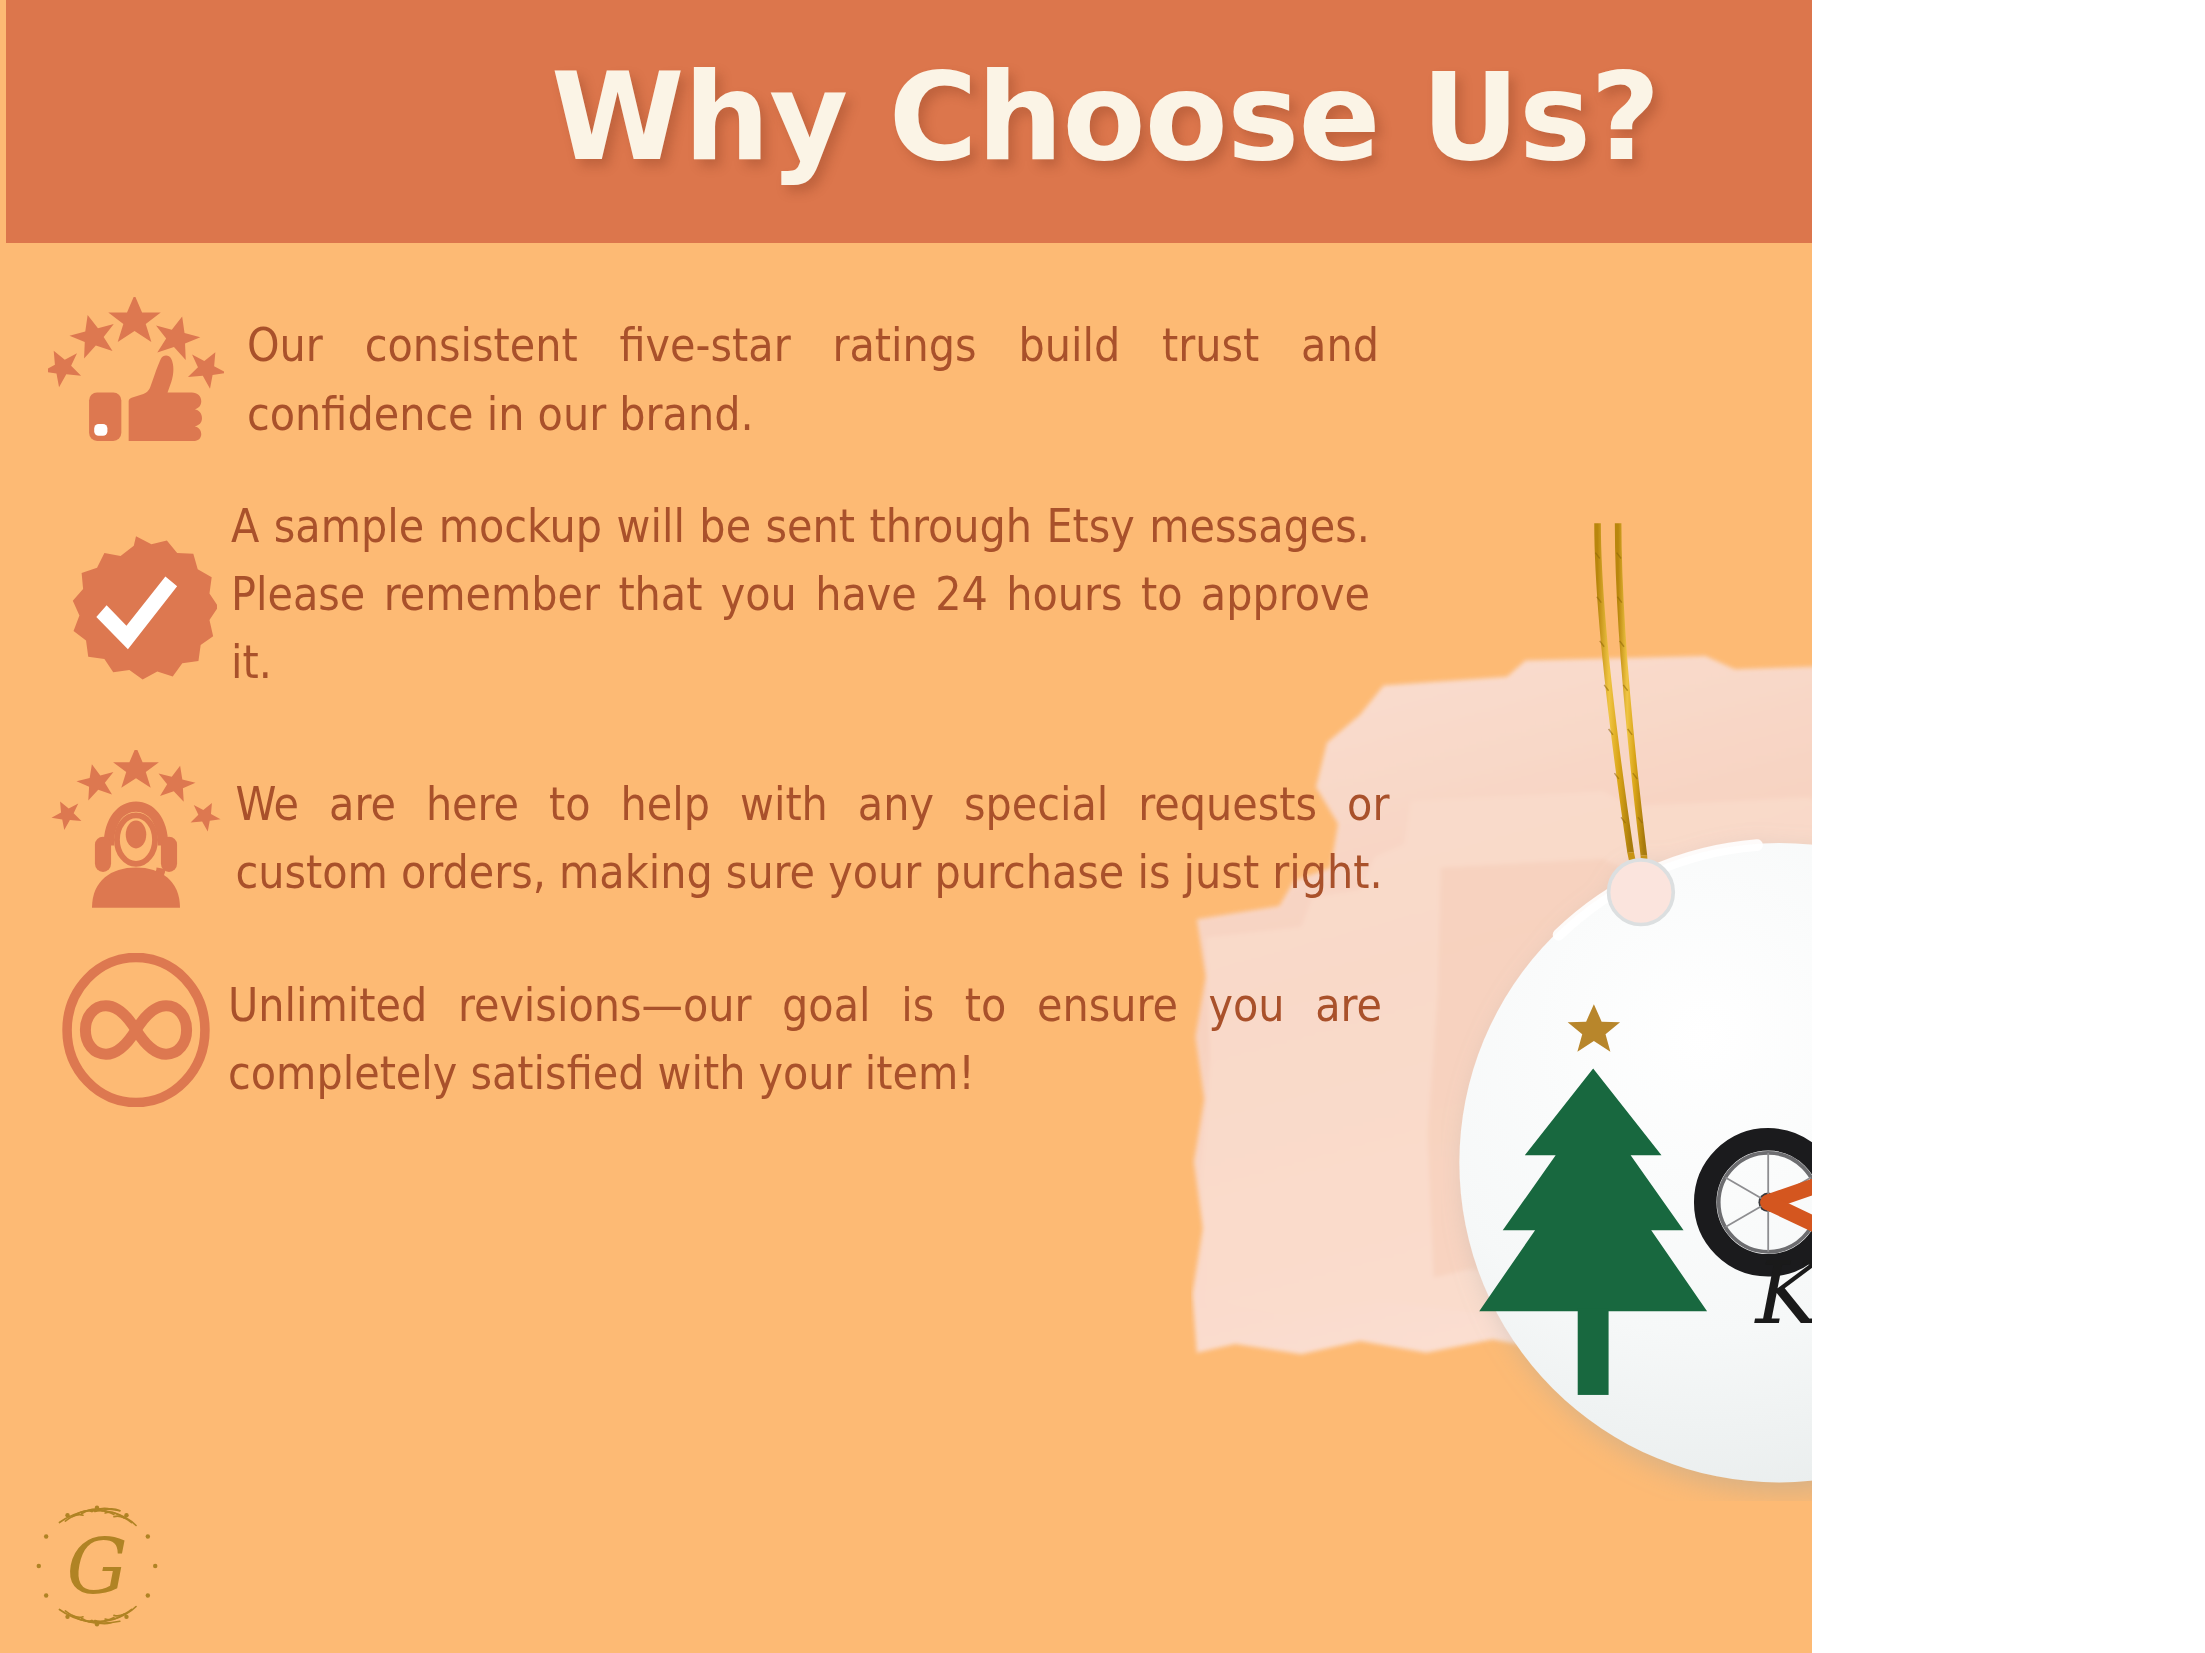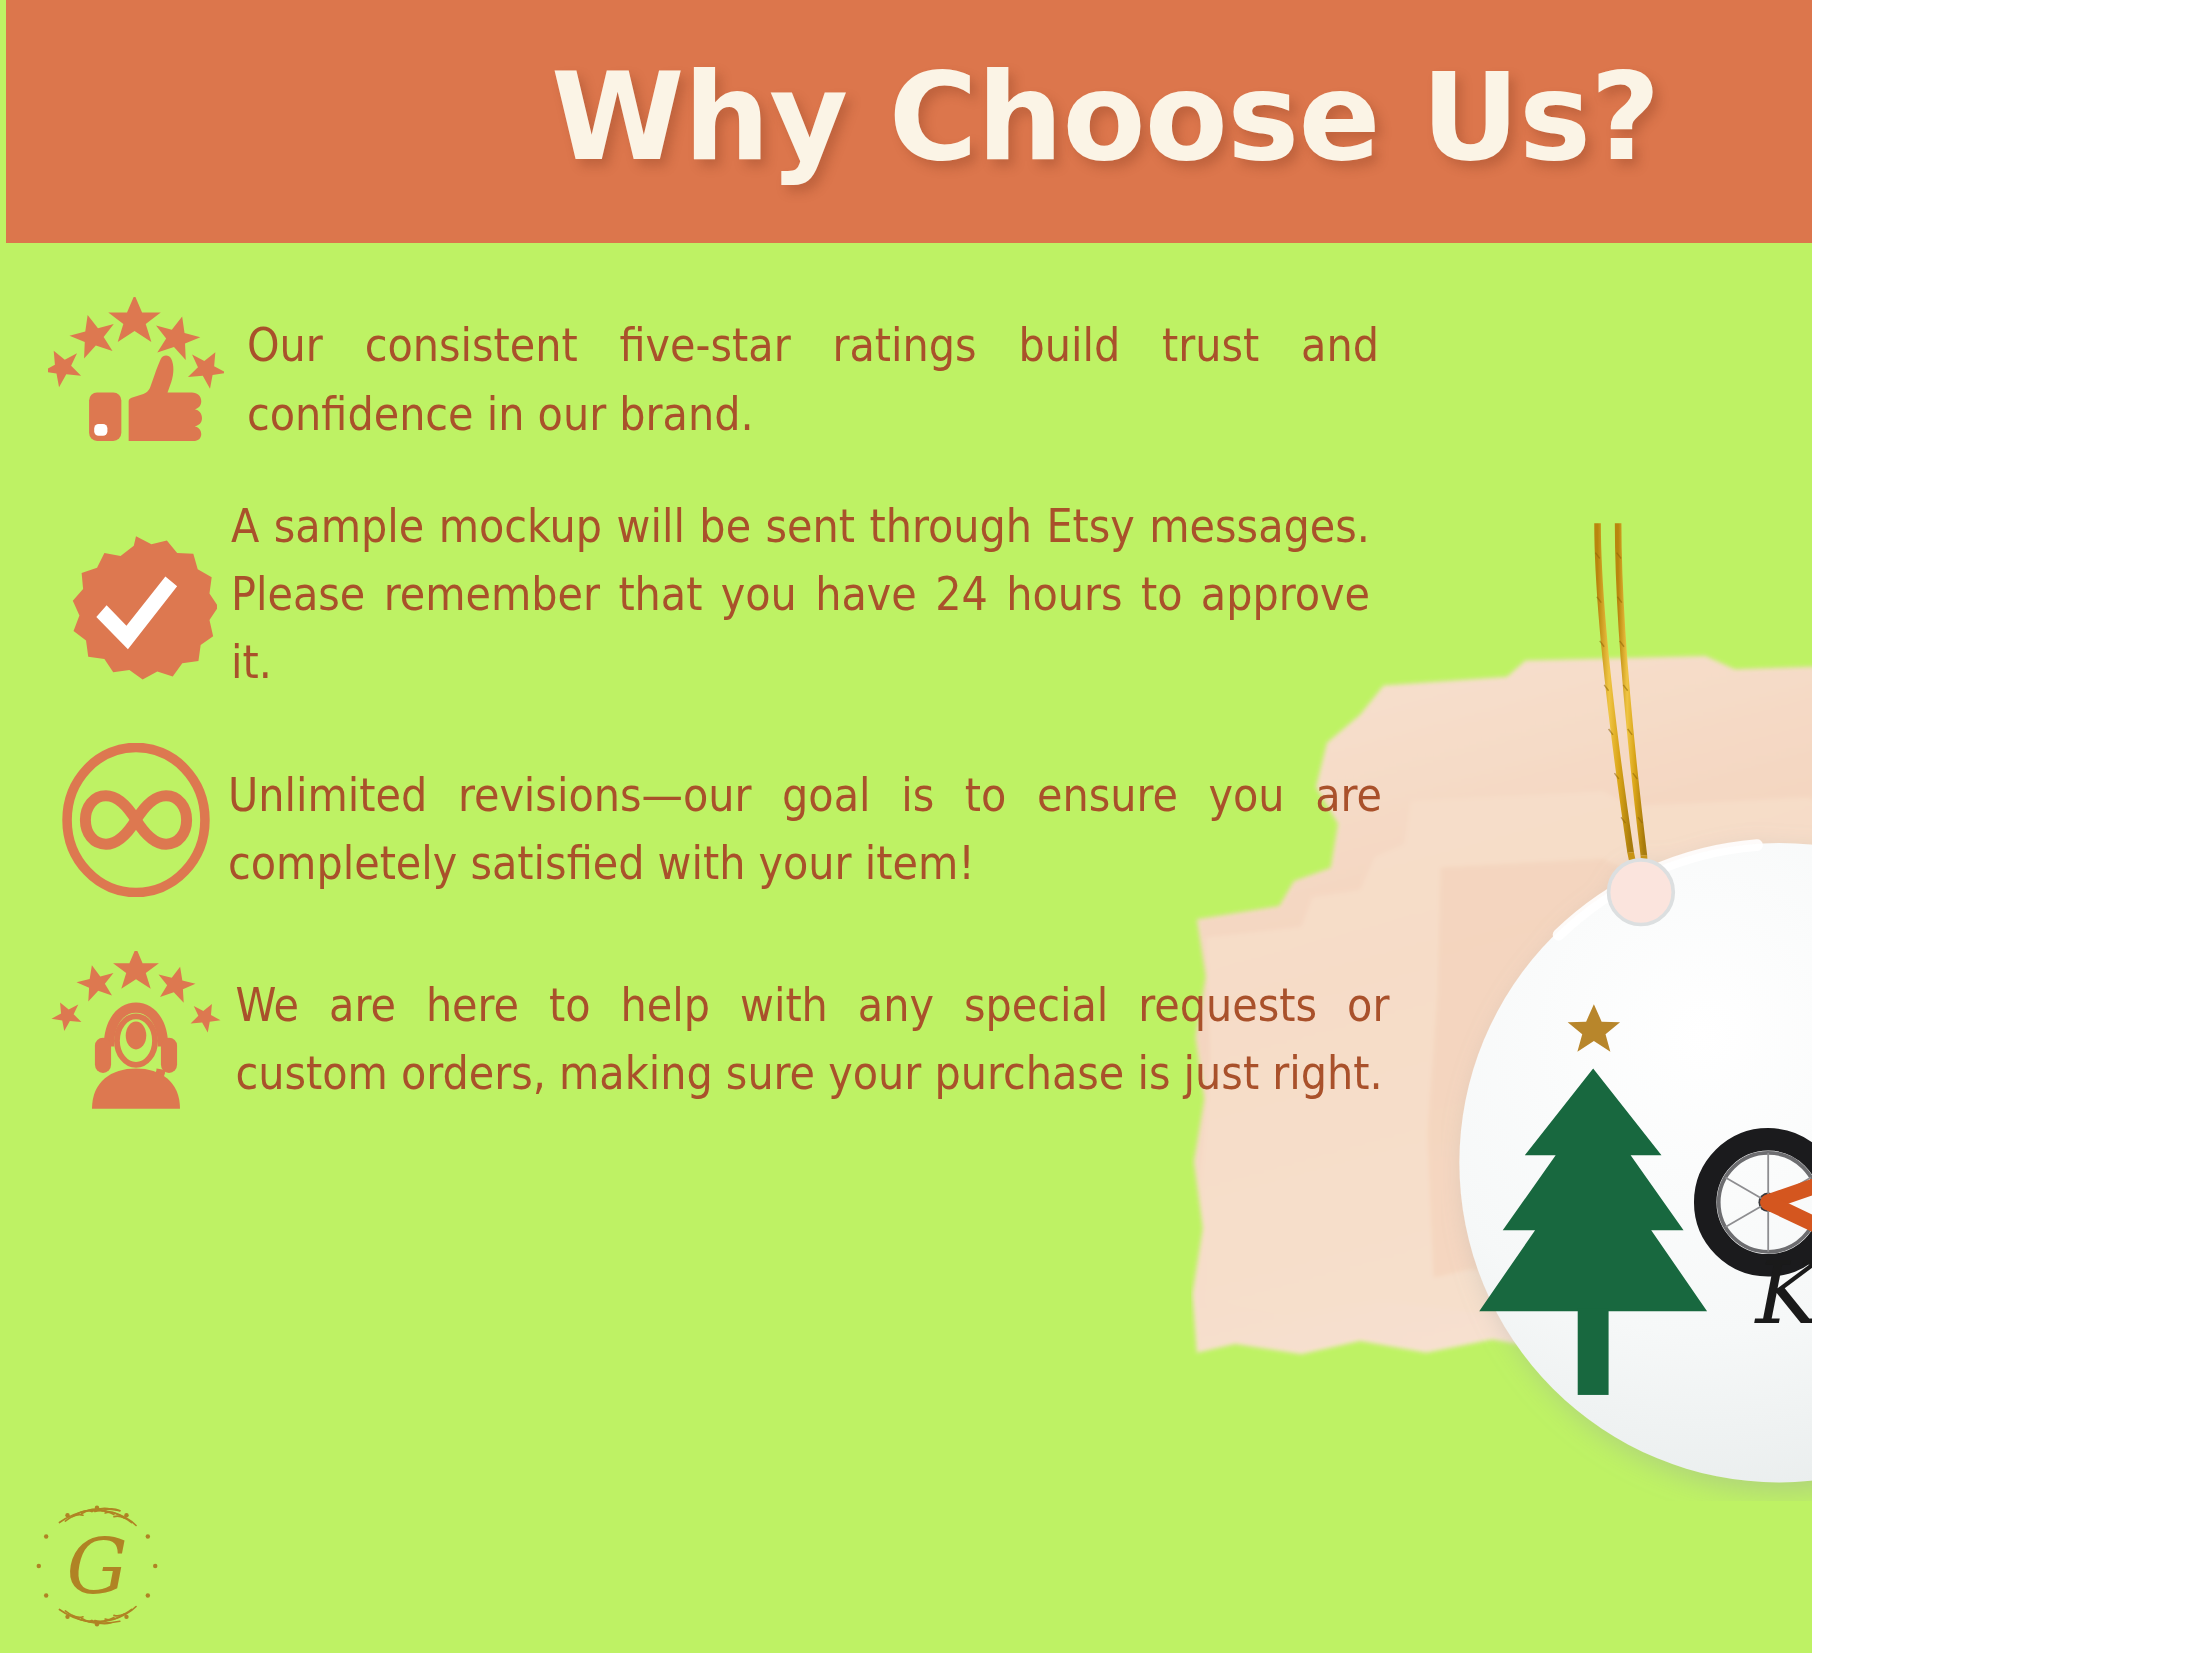--- a/index.html
+++ b/index.html
@@ -3,21 +3,21 @@
 <meta charset="utf-8">
 <style>
   html,body{margin:0;padding:0;}
   body{
     width:2205px;height:1654px;
     background:#ffffff;
     font-family:"Liberation Sans", sans-serif;
     overflow:hidden;
     position:relative;
   }
-  .page{position:relative;width:1812px;height:1654px;background:#bef264;overflow:hidden;}
+  .page{position:relative;width:1812px;height:1654px;background:#fdba74;overflow:hidden;}
 
   
   .header-band{
     position:absolute;left:5.9px;top:0;width:2199px;height:243px;
     background:#dc764c;
     display:flex;align-items:center;justify-content:center;
   }
   .header-title{
     font-family:"DejaVu Sans", sans-serif;
     font-weight:bold;
@@ -180,78 +180,78 @@
               L -9,70 L -31,73 L -43,55 L -65,52 L -68,30 L -85,17 L -77,-4 L -86,-24
               L -72,-40 L -74,-62 L -53,-69 L -43,-89 L -21,-85 L -3,-99 Z"></path>
             <path fill="#ffffff" d="
               M -54,-2 L -40,-18 L -13,10 L 40,-57 L 56,-44 L -11,42 Z"></path>
           </g>
         </svg>
       </div>
       <div class="bullet-text">A sample mockup will be sent through Etsy messages. Please remember that you have 24 hours to approve it.</div>
     </div>
 
+    <div class="bullet-row" id="row-4">
+      <div class="bullet-icon">
+        <svg width="176" height="158" viewBox="0 0 240 215" xmlns="http://www.w3.org/2000/svg">
+          <g fill="#dd7850">
+
+            <g transform="translate(26,88) rotate(-28) scale(0.78)">
+              <polygon points="0,-26 7.6,-8.2 26.5,-8.2 11.3,3.3 17,21.5 0,10.5 -17,21.5 -11.3,3.3 -26.5,-8.2 -7.6,-8.2"></polygon>
+            </g>
+            <g transform="translate(66,44) rotate(-14) scale(0.98)">
+              <polygon points="0,-26 7.6,-8.2 26.5,-8.2 11.3,3.3 17,21.5 0,10.5 -17,21.5 -11.3,3.3 -26.5,-8.2 -7.6,-8.2"></polygon>
+            </g>
+            <g transform="translate(120,26) scale(1.18)">
+              <polygon points="0,-26 7.6,-8.2 26.5,-8.2 11.3,3.3 17,21.5 0,10.5 -17,21.5 -11.3,3.3 -26.5,-8.2 -7.6,-8.2"></polygon>
+            </g>
+            <g transform="translate(174,46) rotate(14) scale(0.98)">
+              <polygon points="0,-26 7.6,-8.2 26.5,-8.2 11.3,3.3 17,21.5 0,10.5 -17,21.5 -11.3,3.3 -26.5,-8.2 -7.6,-8.2"></polygon>
+            </g>
+            <g transform="translate(214,90) rotate(28) scale(0.78)">
+              <polygon points="0,-26 7.6,-8.2 26.5,-8.2 11.3,3.3 17,21.5 0,10.5 -17,21.5 -11.3,3.3 -26.5,-8.2 -7.6,-8.2"></polygon>
+            </g>
+
+            <path d="M76,130 C76,92 96,70 120,70 C144,70 164,92 164,130
+                     L150,130 C150,100 137,84 120,84 C103,84 90,100 90,130 Z"></path>
+
+            <rect x="64" y="118" width="22" height="48" rx="11"></rect>
+            <rect x="154" y="118" width="22" height="48" rx="11"></rect>
+
+            <path d="M160,162 C160,176 148,182 136,182 L126,182 L126,170 L136,170
+                     C143,170 148,168 148,160 Z"></path>
+
+            <ellipse cx="120" cy="122" rx="26" ry="33" fill="none" stroke="#dd7850" stroke-width="8"></ellipse>
+            <ellipse cx="120" cy="115" rx="14" ry="19"></ellipse>
+
+            <path d="M60,215 C60,178 86,160 120,160 C154,160 180,178 180,215 Z"></path>
+          </g>
+        </svg>
+      </div>
+      <div class="bullet-text">We are here to help with any special requests or custom orders, making sure your purchase is just right.</div>
+    </div>
+
     <div class="bullet-row" id="row-3">
       <div class="bullet-icon">
         <svg width="154" height="154" viewBox="0 0 210 210" xmlns="http://www.w3.org/2000/svg">
           <ellipse cx="105" cy="105" rx="94" ry="99" fill="none" stroke="#dd7850" stroke-width="13"></ellipse>
           <g fill="none" stroke="#dd7850" stroke-width="15" stroke-linecap="round">
             <path d="M105,105
                      C 92,84 78,72 64,72
                      C 47,72 36,87 36,105
                      C 36,123 47,138 64,138
                      C 78,138 92,126 105,105
                      C 118,84 132,72 146,72
                      C 163,72 174,87 174,105
                      C 174,123 163,138 146,138
                      C 132,138 118,126 105,105 Z"></path>
           </g>
         </svg>
       </div>
       <div class="bullet-text">Unlimited revisions—our goal is to ensure you are completely satisfied with your item!</div>
-    </div>
-
-    <div class="bullet-row" id="row-4">
-      <div class="bullet-icon">
-        <svg width="176" height="158" viewBox="0 0 240 215" xmlns="http://www.w3.org/2000/svg">
-          <g fill="#dd7850">
-
-            <g transform="translate(26,88) rotate(-28) scale(0.78)">
-              <polygon points="0,-26 7.6,-8.2 26.5,-8.2 11.3,3.3 17,21.5 0,10.5 -17,21.5 -11.3,3.3 -26.5,-8.2 -7.6,-8.2"></polygon>
-            </g>
-            <g transform="translate(66,44) rotate(-14) scale(0.98)">
-              <polygon points="0,-26 7.6,-8.2 26.5,-8.2 11.3,3.3 17,21.5 0,10.5 -17,21.5 -11.3,3.3 -26.5,-8.2 -7.6,-8.2"></polygon>
-            </g>
-            <g transform="translate(120,26) scale(1.18)">
-              <polygon points="0,-26 7.6,-8.2 26.5,-8.2 11.3,3.3 17,21.5 0,10.5 -17,21.5 -11.3,3.3 -26.5,-8.2 -7.6,-8.2"></polygon>
-            </g>
-            <g transform="translate(174,46) rotate(14) scale(0.98)">
-              <polygon points="0,-26 7.6,-8.2 26.5,-8.2 11.3,3.3 17,21.5 0,10.5 -17,21.5 -11.3,3.3 -26.5,-8.2 -7.6,-8.2"></polygon>
-            </g>
-            <g transform="translate(214,90) rotate(28) scale(0.78)">
-              <polygon points="0,-26 7.6,-8.2 26.5,-8.2 11.3,3.3 17,21.5 0,10.5 -17,21.5 -11.3,3.3 -26.5,-8.2 -7.6,-8.2"></polygon>
-            </g>
-
-            <path d="M76,130 C76,92 96,70 120,70 C144,70 164,92 164,130
-                     L150,130 C150,100 137,84 120,84 C103,84 90,100 90,130 Z"></path>
-
-            <rect x="64" y="118" width="22" height="48" rx="11"></rect>
-            <rect x="154" y="118" width="22" height="48" rx="11"></rect>
-
-            <path d="M160,162 C160,176 148,182 136,182 L126,182 L126,170 L136,170
-                     C143,170 148,168 148,160 Z"></path>
-
-            <ellipse cx="120" cy="122" rx="26" ry="33" fill="none" stroke="#dd7850" stroke-width="8"></ellipse>
-            <ellipse cx="120" cy="115" rx="14" ry="19"></ellipse>
-
-            <path d="M60,215 C60,178 86,160 120,160 C154,160 180,178 180,215 Z"></path>
-          </g>
-        </svg>
-      </div>
-      <div class="bullet-text">We are here to help with any special requests or custom orders, making sure your purchase is just right.</div>
     </div>
 
   </div>
 
   <div class="ornament-wrap">
     <svg width="735" height="978" viewBox="0 0 1000 1330" xmlns="http://www.w3.org/2000/svg">
       <defs>
         <radialGradient id="discGrad" cx="0.38" cy="0.3" r="0.85">
           <stop offset="0%" stop-color="#ffffff"></stop>
           <stop offset="55%" stop-color="#f6f8f8"></stop>

